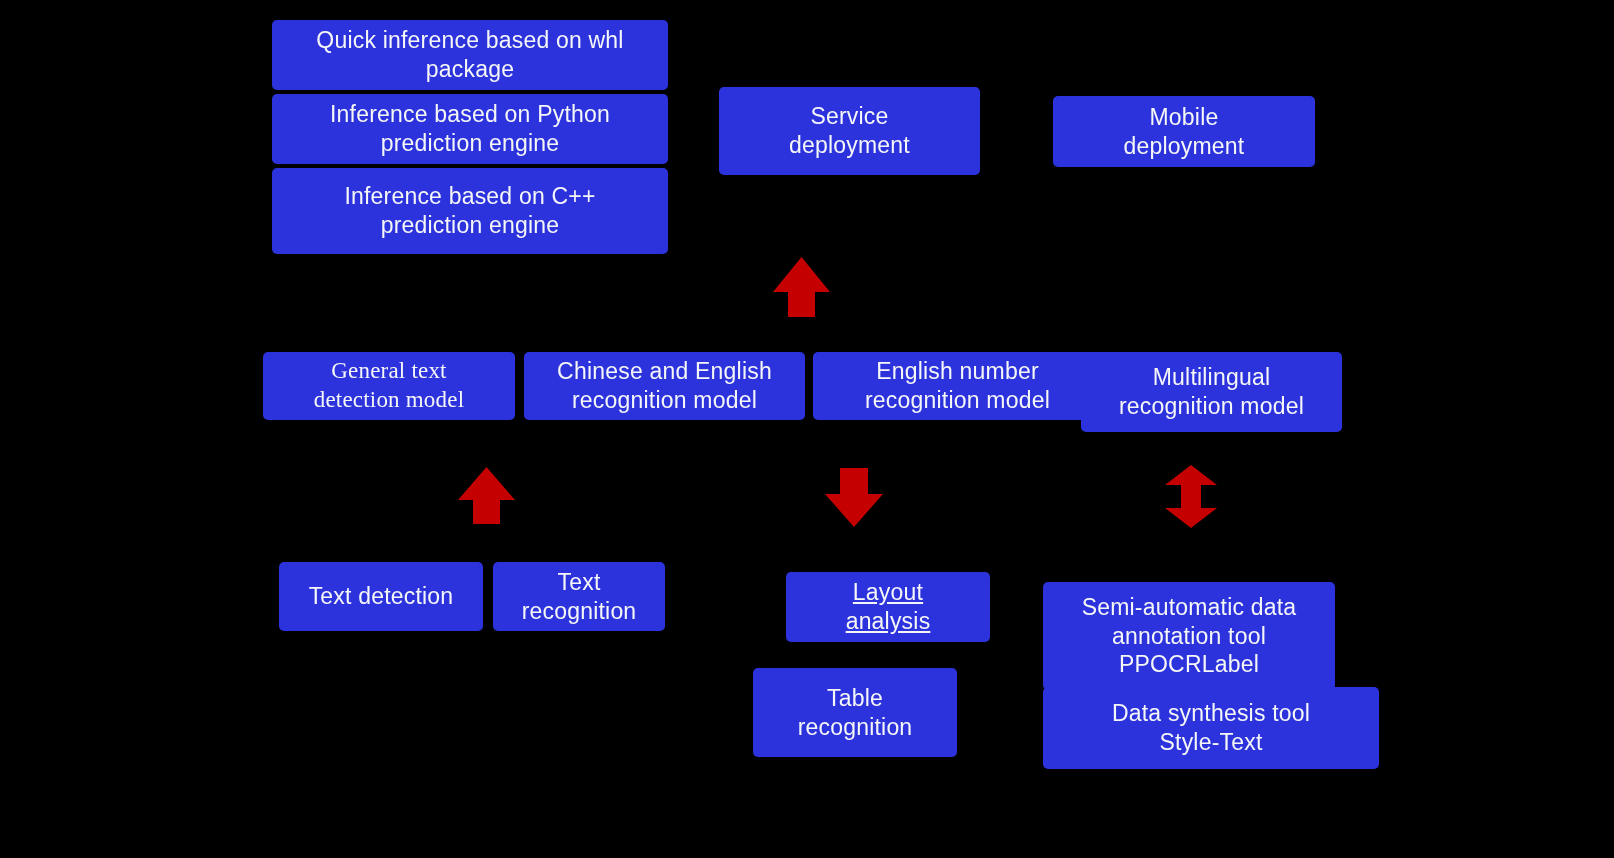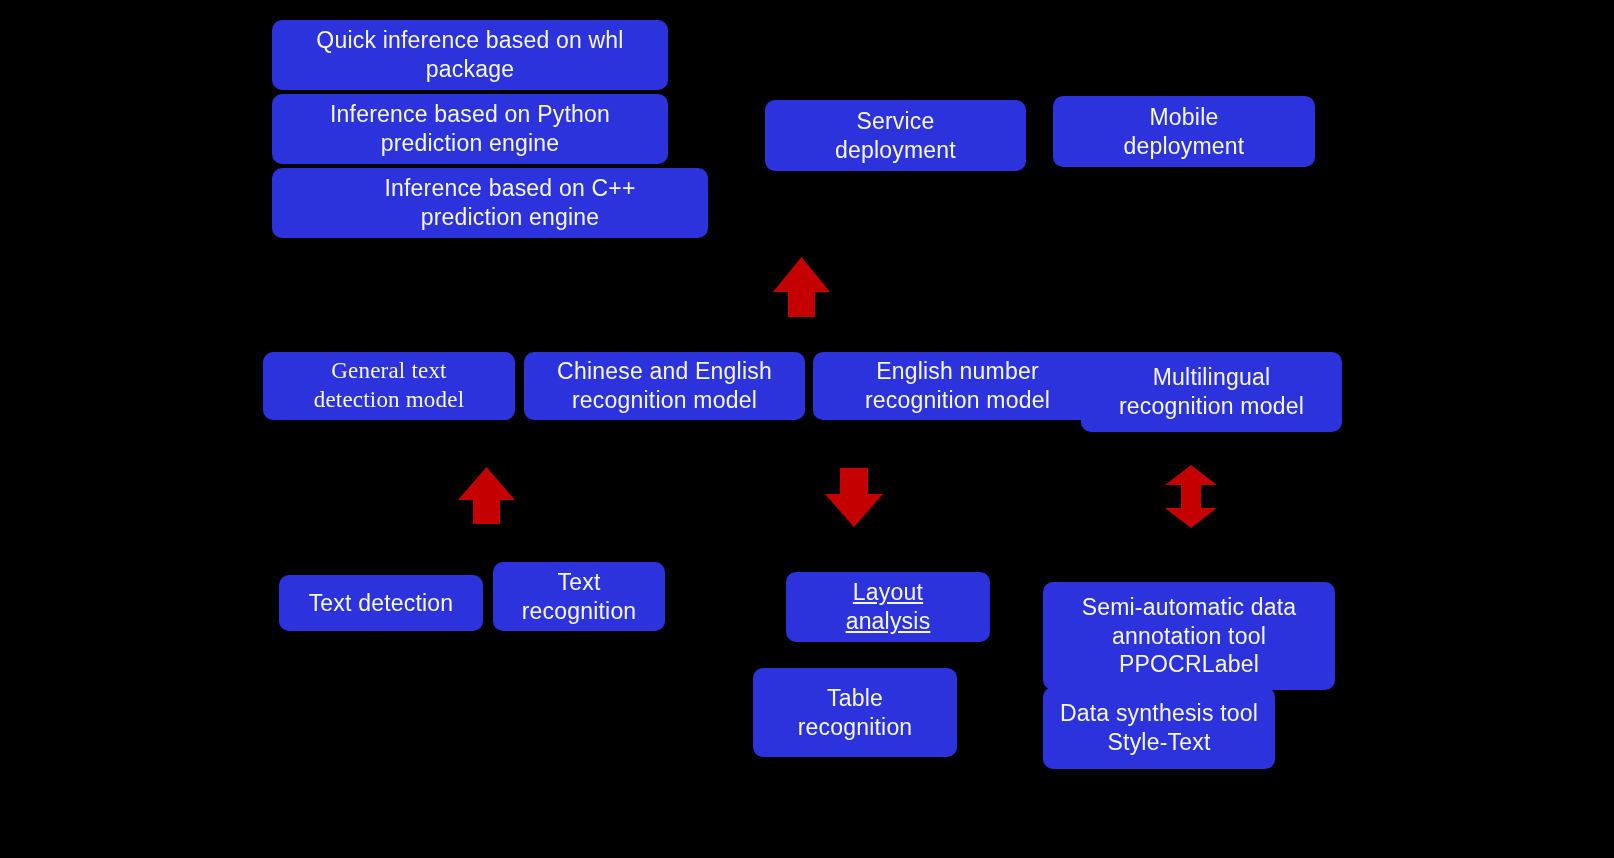--- a/index.html
+++ b/index.html
@@ -12,52 +12,52 @@
     width: 1614px;
     height: 858px;
     background: var(--background, #000000);
     overflow: hidden;
     font-family: "Liberation Sans", "DejaVu Sans", sans-serif;
   }
   .node {
     position: absolute;
     background: var(--box, #2C33DC);
     color: var(--text, #F5F6F7);
-    border-radius: 10px;
+    border-radius: 5px;
     display: flex;
     align-items: center;
     justify-content: center;
     text-align: center;
     white-space: pre-line;
     font-size: 23px;
     line-height: 1.26;
     letter-spacing: 0.2px;
   }
   .arrow {
     position: absolute;
     color: var(--arrow, #C40000);
   }
   .arrow svg { display: block; width: 100%; height: 100%; }
 
   
   #box-quick-inference        { left: 272px;  top: 20px;  width: 396px; height: 70px; }
   #box-python-inference       { left: 272px;  top: 94px;  width: 396px; height: 70px; }
-  #box-cpp-inference          { left: 272px;  top: 168px; width: 396px; height: 70px; padding-left: 40px; }
-  #box-service-deployment     { left: 719px;  top: 100px;  width: 261px; height: 71px; margin-left: 46px; }
+  #box-cpp-inference          { left: 272px;  top: 168px; width: 396px; height: 86px; }
+  #box-service-deployment     { left: 719px;  top: 87px;  width: 261px; height: 88px; }
   #box-mobile-deployment      { left: 1053px; top: 96px;  width: 262px; height: 71px; }
   #box-general-text-detection { left: 263px;  top: 352px; width: 252px; height: 68px; font-family: Liberation Serif, serif; }
   #box-chinese-english-rec    { left: 524px;  top: 352px; width: 281px; height: 68px; }
   #box-english-number-rec     { left: 813px;  top: 352px; width: 289px; height: 68px; }
   #box-multilingual-rec       { left: 1081px; top: 352px; width: 261px; height: 80px; }
-  #box-text-detection         { left: 279px;  top: 562px; width: 204px; height: 56px; margin-top: 13px; }
+  #box-text-detection         { left: 279px;  top: 562px; width: 204px; height: 69px; }
   #box-text-recognition       { left: 493px;  top: 562px; width: 172px; height: 69px; }
   #box-layout-analysis        { left: 786px;  top: 572px; width: 204px; height: 70px; text-decoration: underline; }
   #box-table-recognition      { left: 753px;  top: 668px; width: 204px; height: 89px; }
   #box-ppocrlabel             { left: 1043px; top: 562px; width: 292px; height: 108px; margin-top: 20px; }
-  #box-style-text             { left: 1043px; top: 687px; width: 232px; height: 82px; }
+  #box-style-text             { left: 1043px; top: 687px; width: 336px; height: 82px; }
   #box-end-to-end             { left: 279px;  top: 740px; width: 203px; height: 62px; }
 
   #arrow-deployment { left: 773px;  top: 257px; width: 57px; height: 60px; }
   #arrow-detection  { left: 458px;  top: 467px; width: 57px; height: 57px; }
   #arrow-layout     { left: 825px;  top: 468px; width: 58px; height: 59px; }
   #arrow-tools      { left: 1165px; top: 465px; width: 52px; height: 63px; }
 </style>
 </head>
 <body>
 

